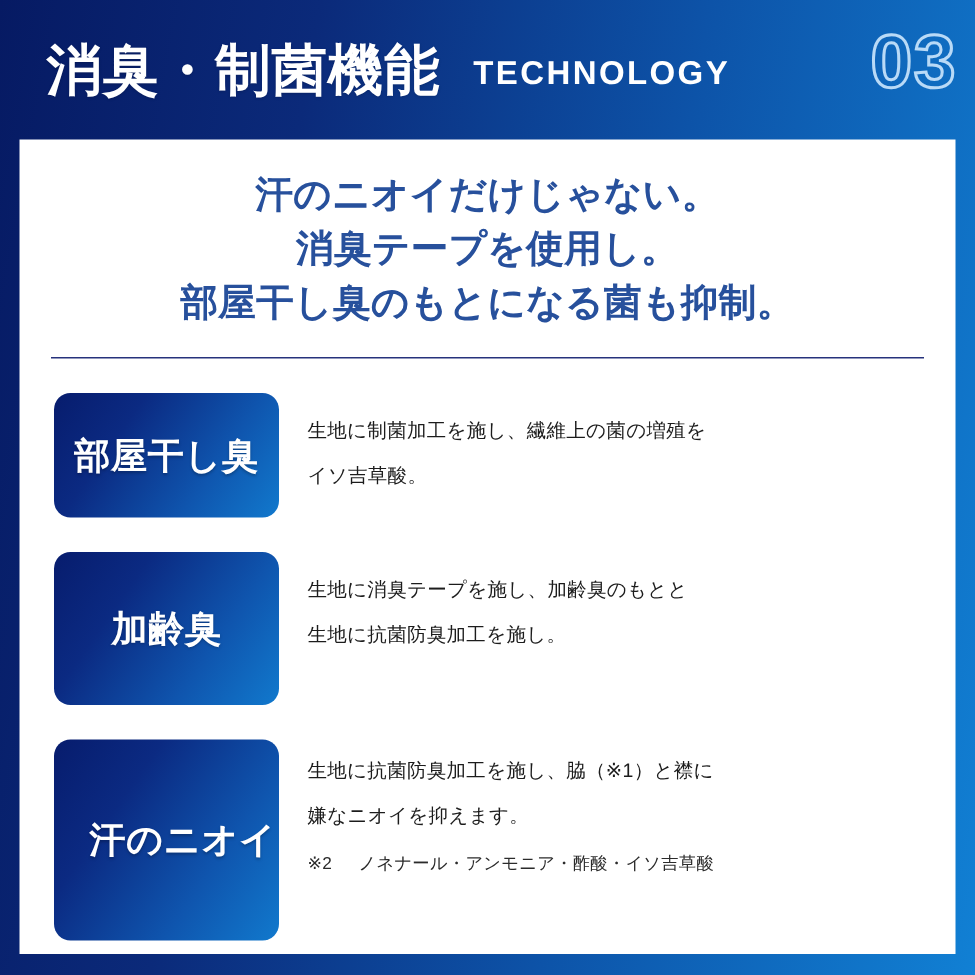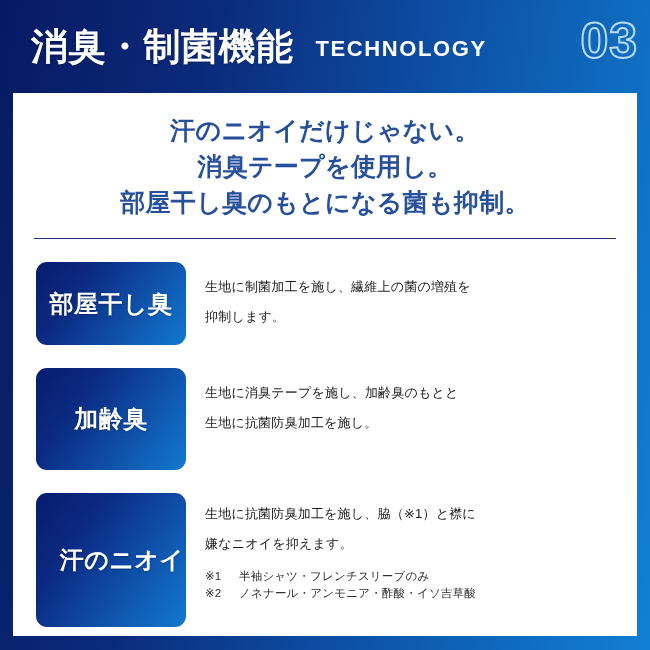--- a/index.html
+++ b/index.html
@@ -188,21 +188,21 @@
 
     <div class="divider"></div>
 
     <div class="rows">
 
       <div class="row row-1">
         <div class="tag">部屋干し臭</div>
         <div class="desc-wrap">
           <p class="desc">
             <span class="desc-line">生地に制菌加工を施し、繊維上の菌の増殖を</span>
-            <span class="desc-line">抑制します。</span>
+            <span class="desc-line">イソ吉草酸。</span>
           </p>
         </div>
       </div>
 
       <div class="row row-2">
         <div class="tag">加齢臭</div>
         <div class="desc-wrap">
           <p class="desc">
             <span class="desc-line">生地に消臭テープを施し、加齢臭のもとと</span>
             <span class="desc-line">生地に抗菌防臭加工を施し。</span>
@@ -211,21 +211,20 @@
       </div>
 
       <div class="row row-3">
         <div class="tag">汗のニオイ</div>
         <div class="desc-wrap">
           <p class="desc">
             <span class="desc-line">生地に抗菌防臭加工を施し、脇（※1）と襟に</span>
             <span class="desc-line">嫌なニオイを抑えます。</span>
           </p>
           <ul class="notes">
-            <li class="note"><span class="note-mark">※1</span><span>半袖シャツ・フレンチスリーブのみ</span></li>
             <li class="note"><span class="note-mark">※2</span><span>ノネナール・アンモニア・酢酸・イソ吉草酸</span></li>
           </ul>
         </div>
       </div>
 
     </div>
   </div>
 </div>
 
 </body></html>

